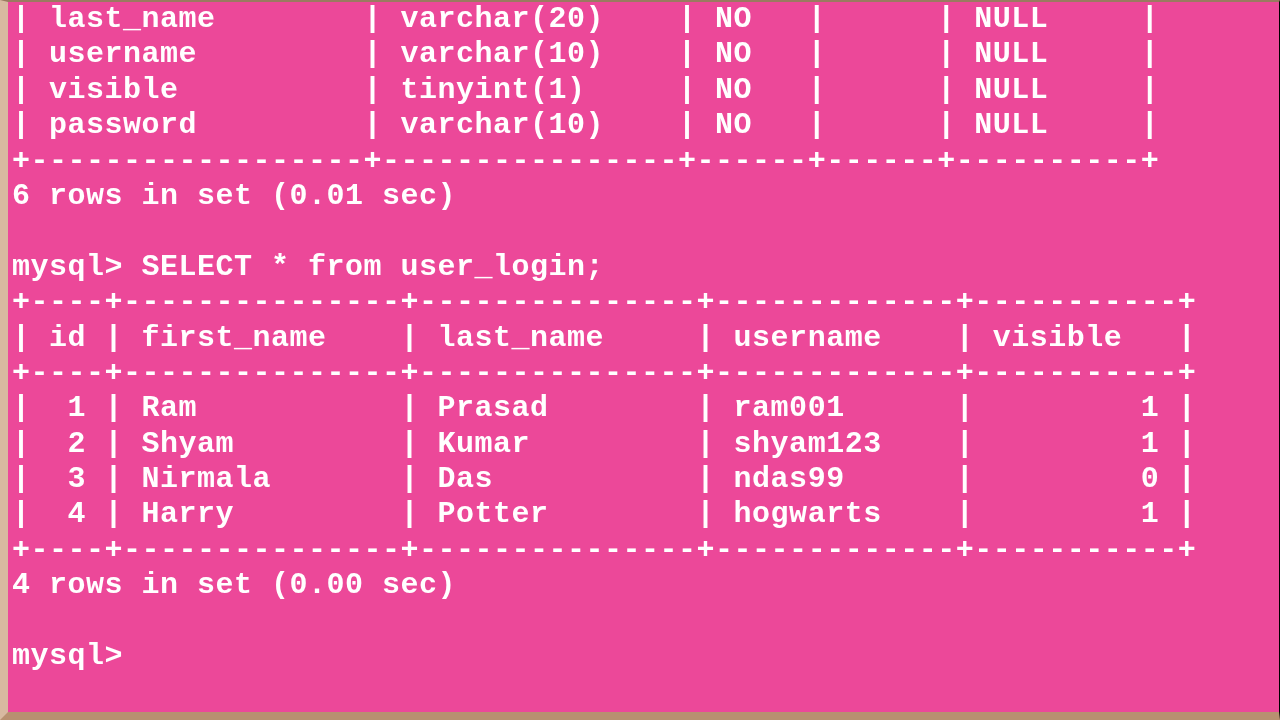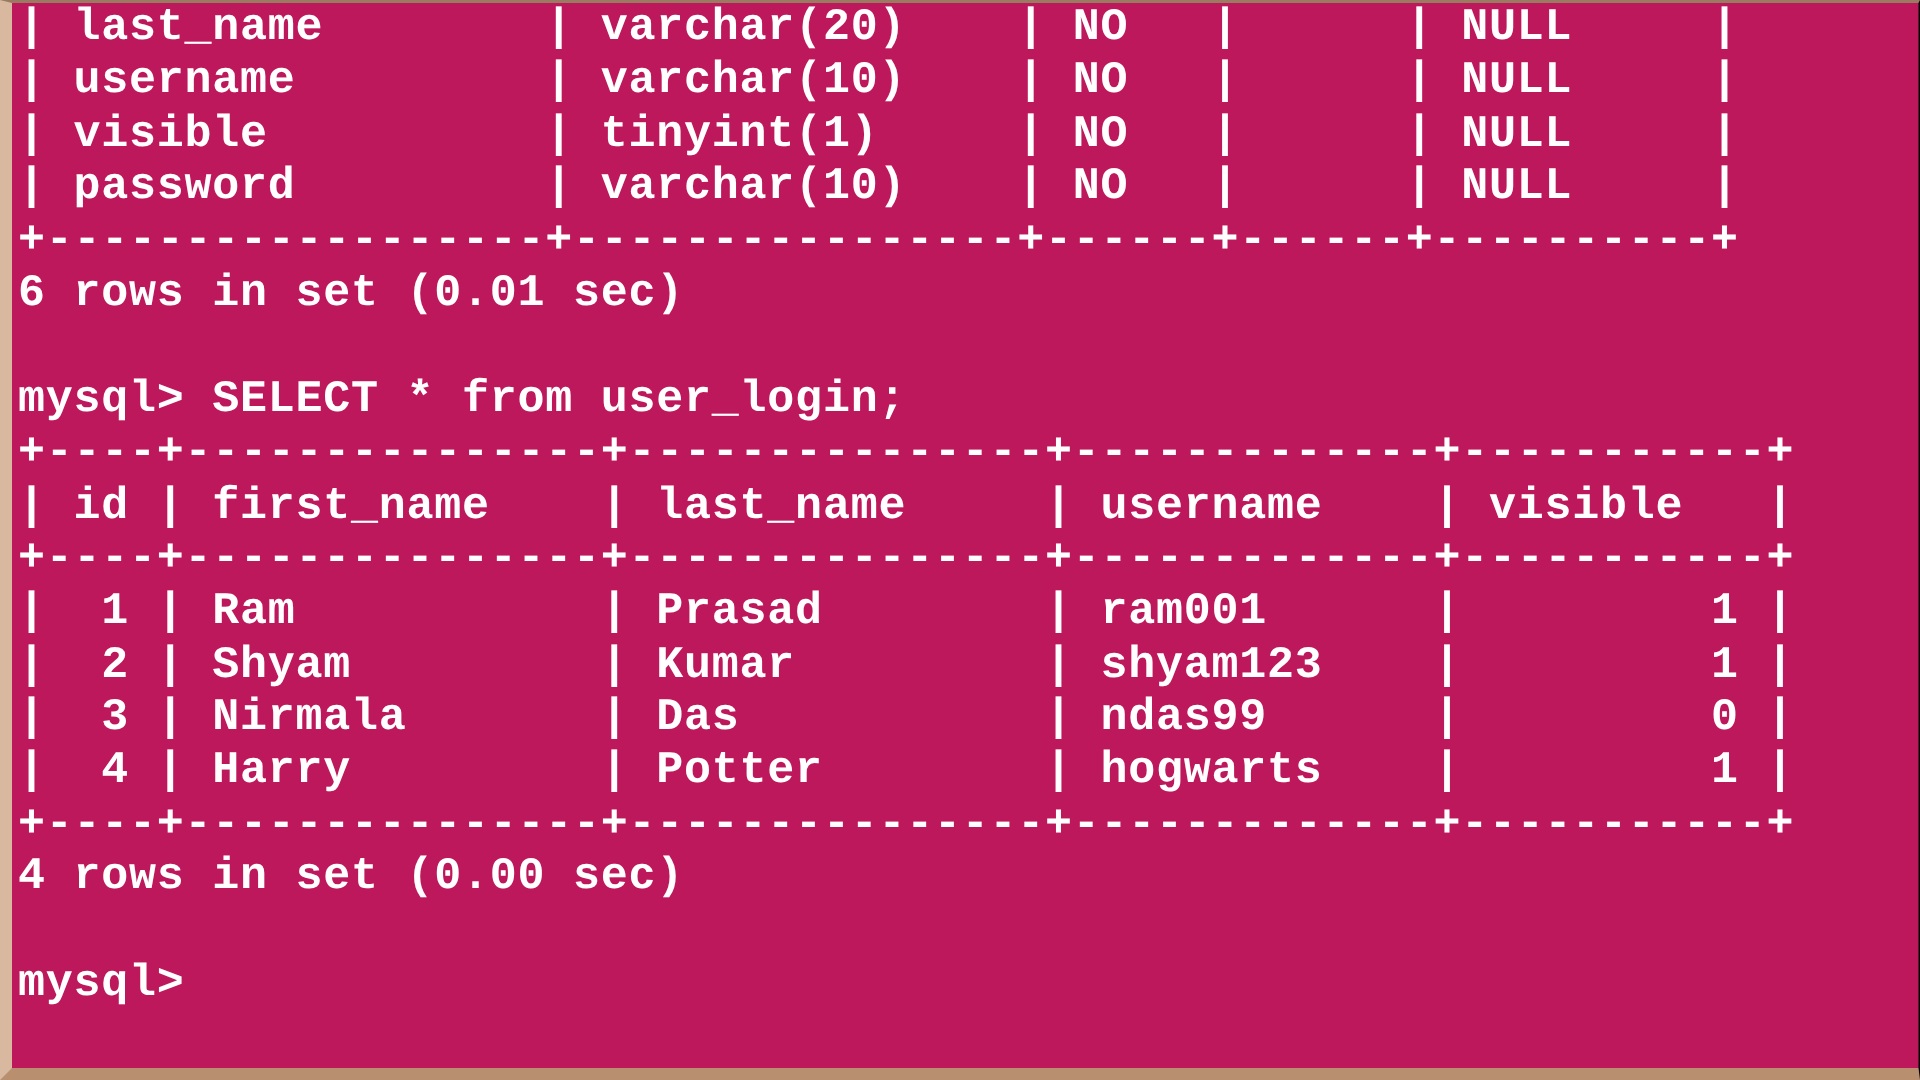--- a/index.html
+++ b/index.html
@@ -19,21 +19,21 @@
     letter-spacing: 0.5px;
   }
   .window {
     position: absolute;
     inset: 0;
     border-left: 8px solid #d8b9a0;
     border-bottom: 8px solid #b89070;
     border-top: 2px solid #9a7a60;
     border-right: 1px solid #000;
     box-sizing: border-box;
-    background: #be185d;
+    background: #ec4899;
     padding: 0 0 0 4px;
   }
   pre {
     margin: 0;
     font-family: inherit;
     font-weight: inherit;
     white-space: pre;
   }
 </style>
 </head>

